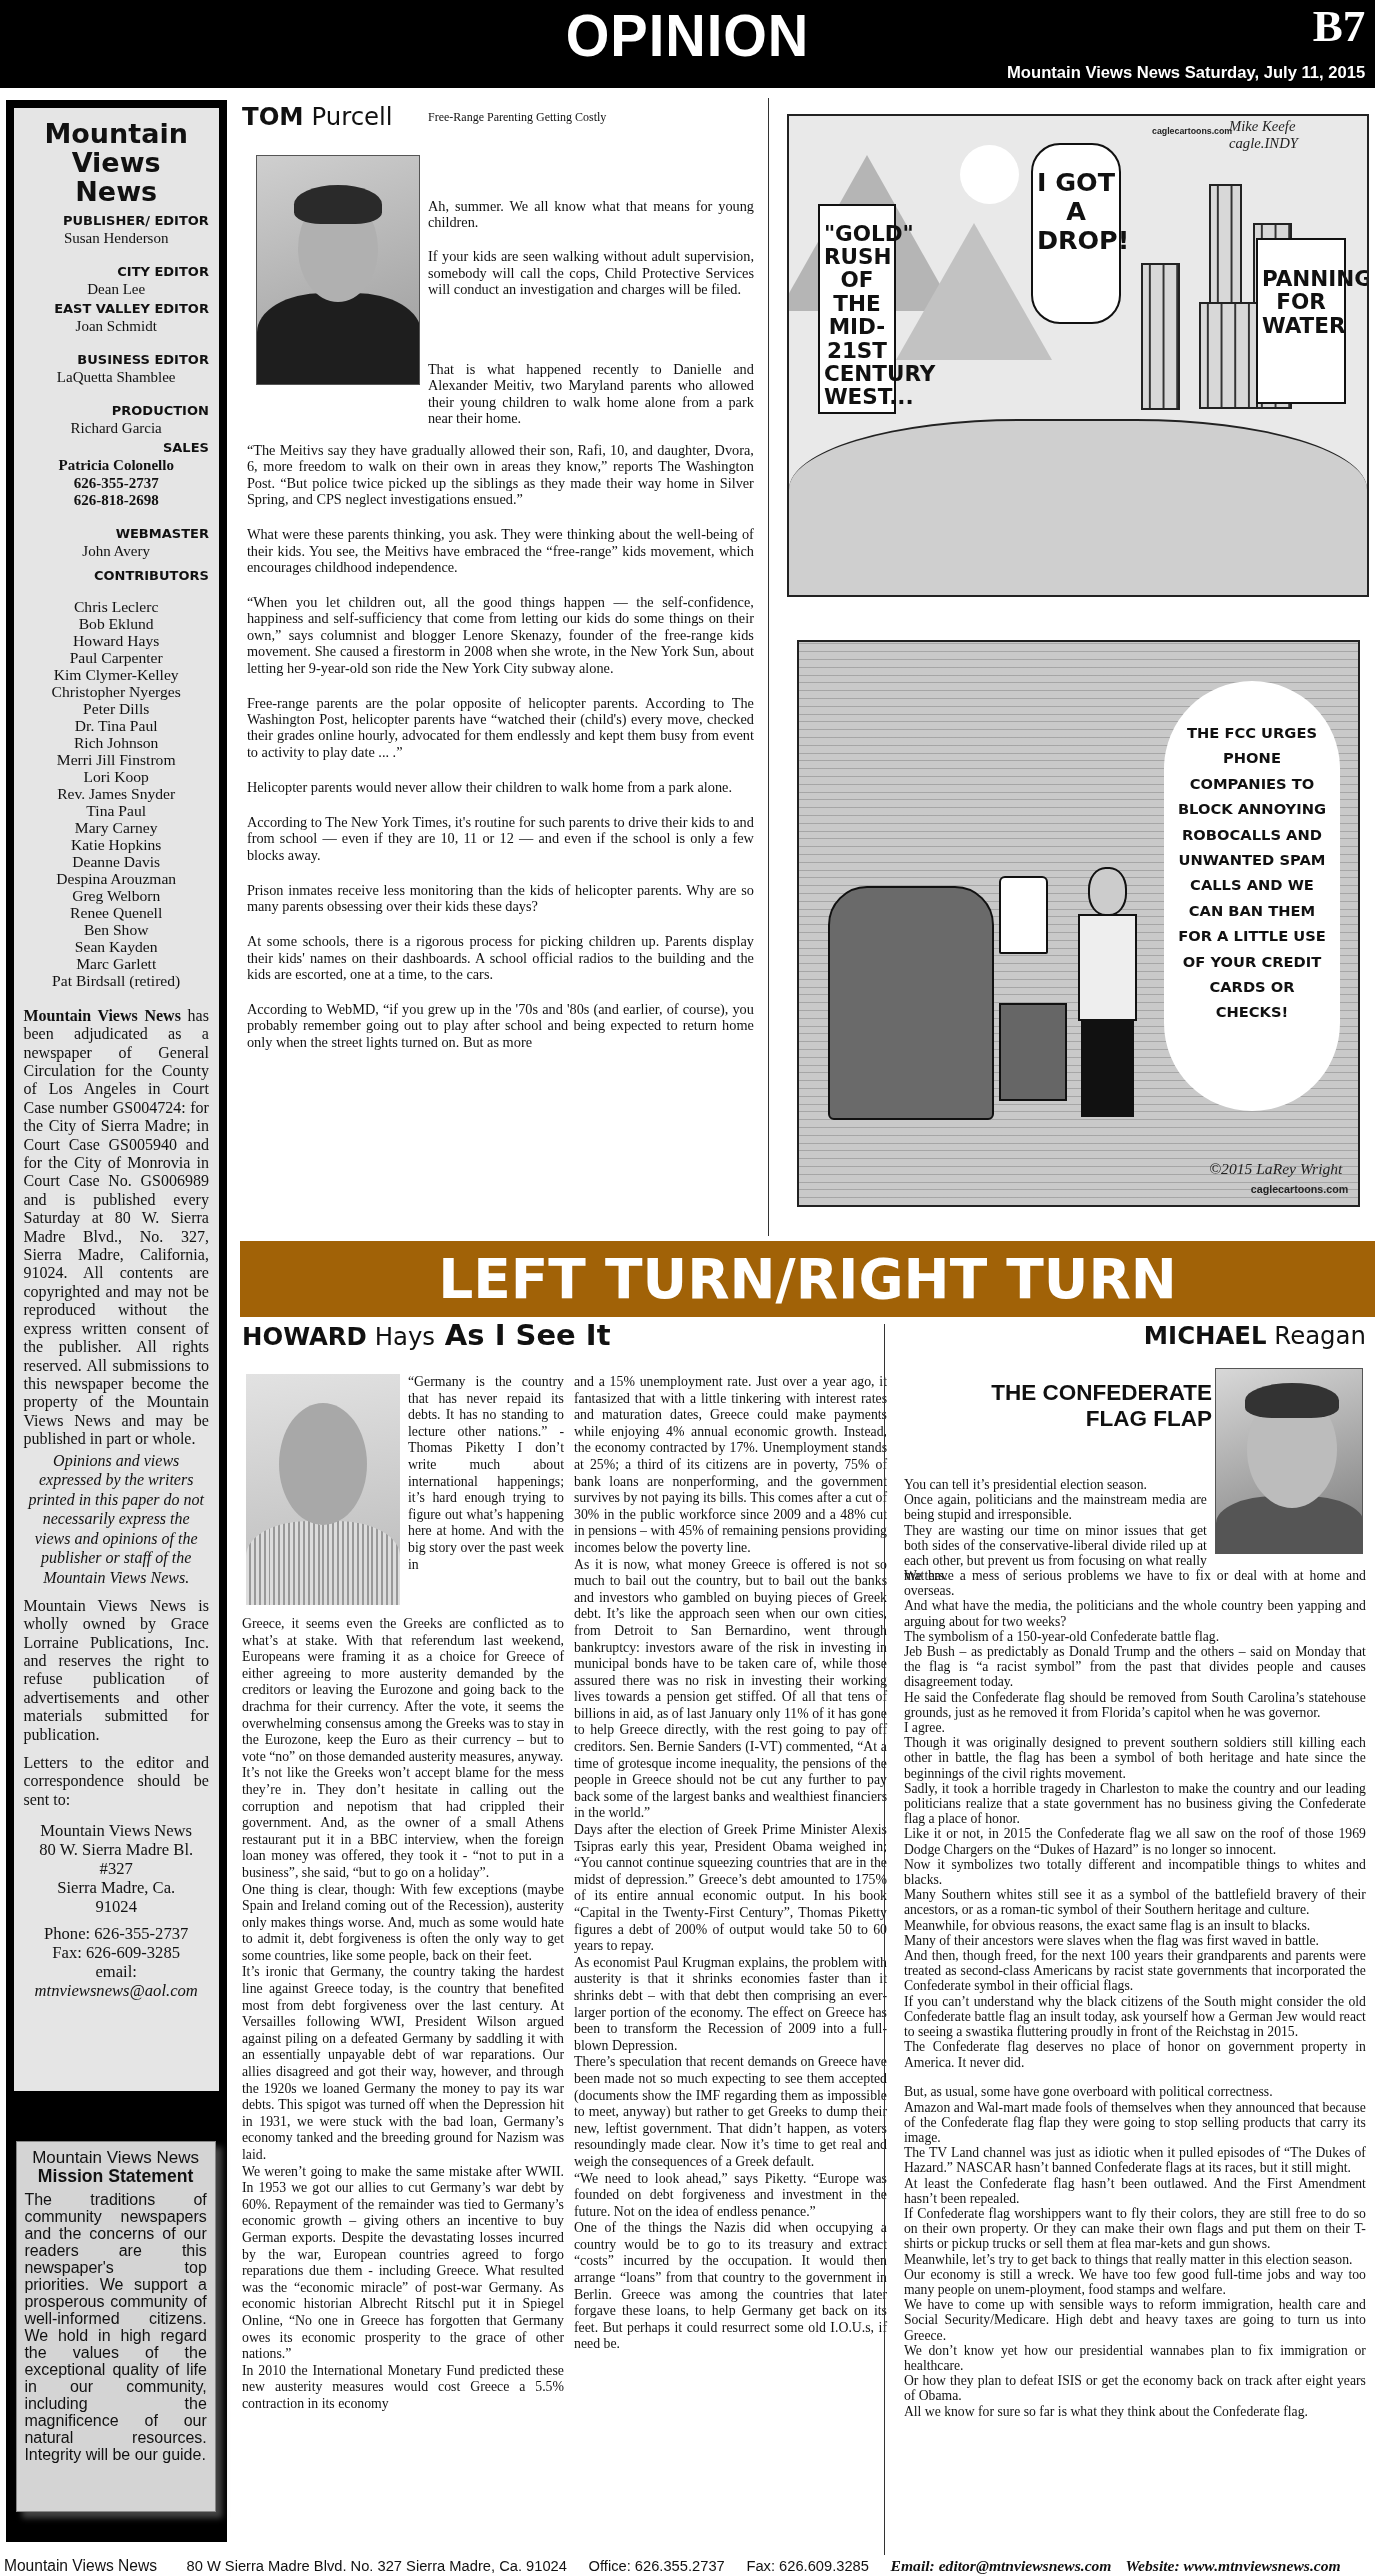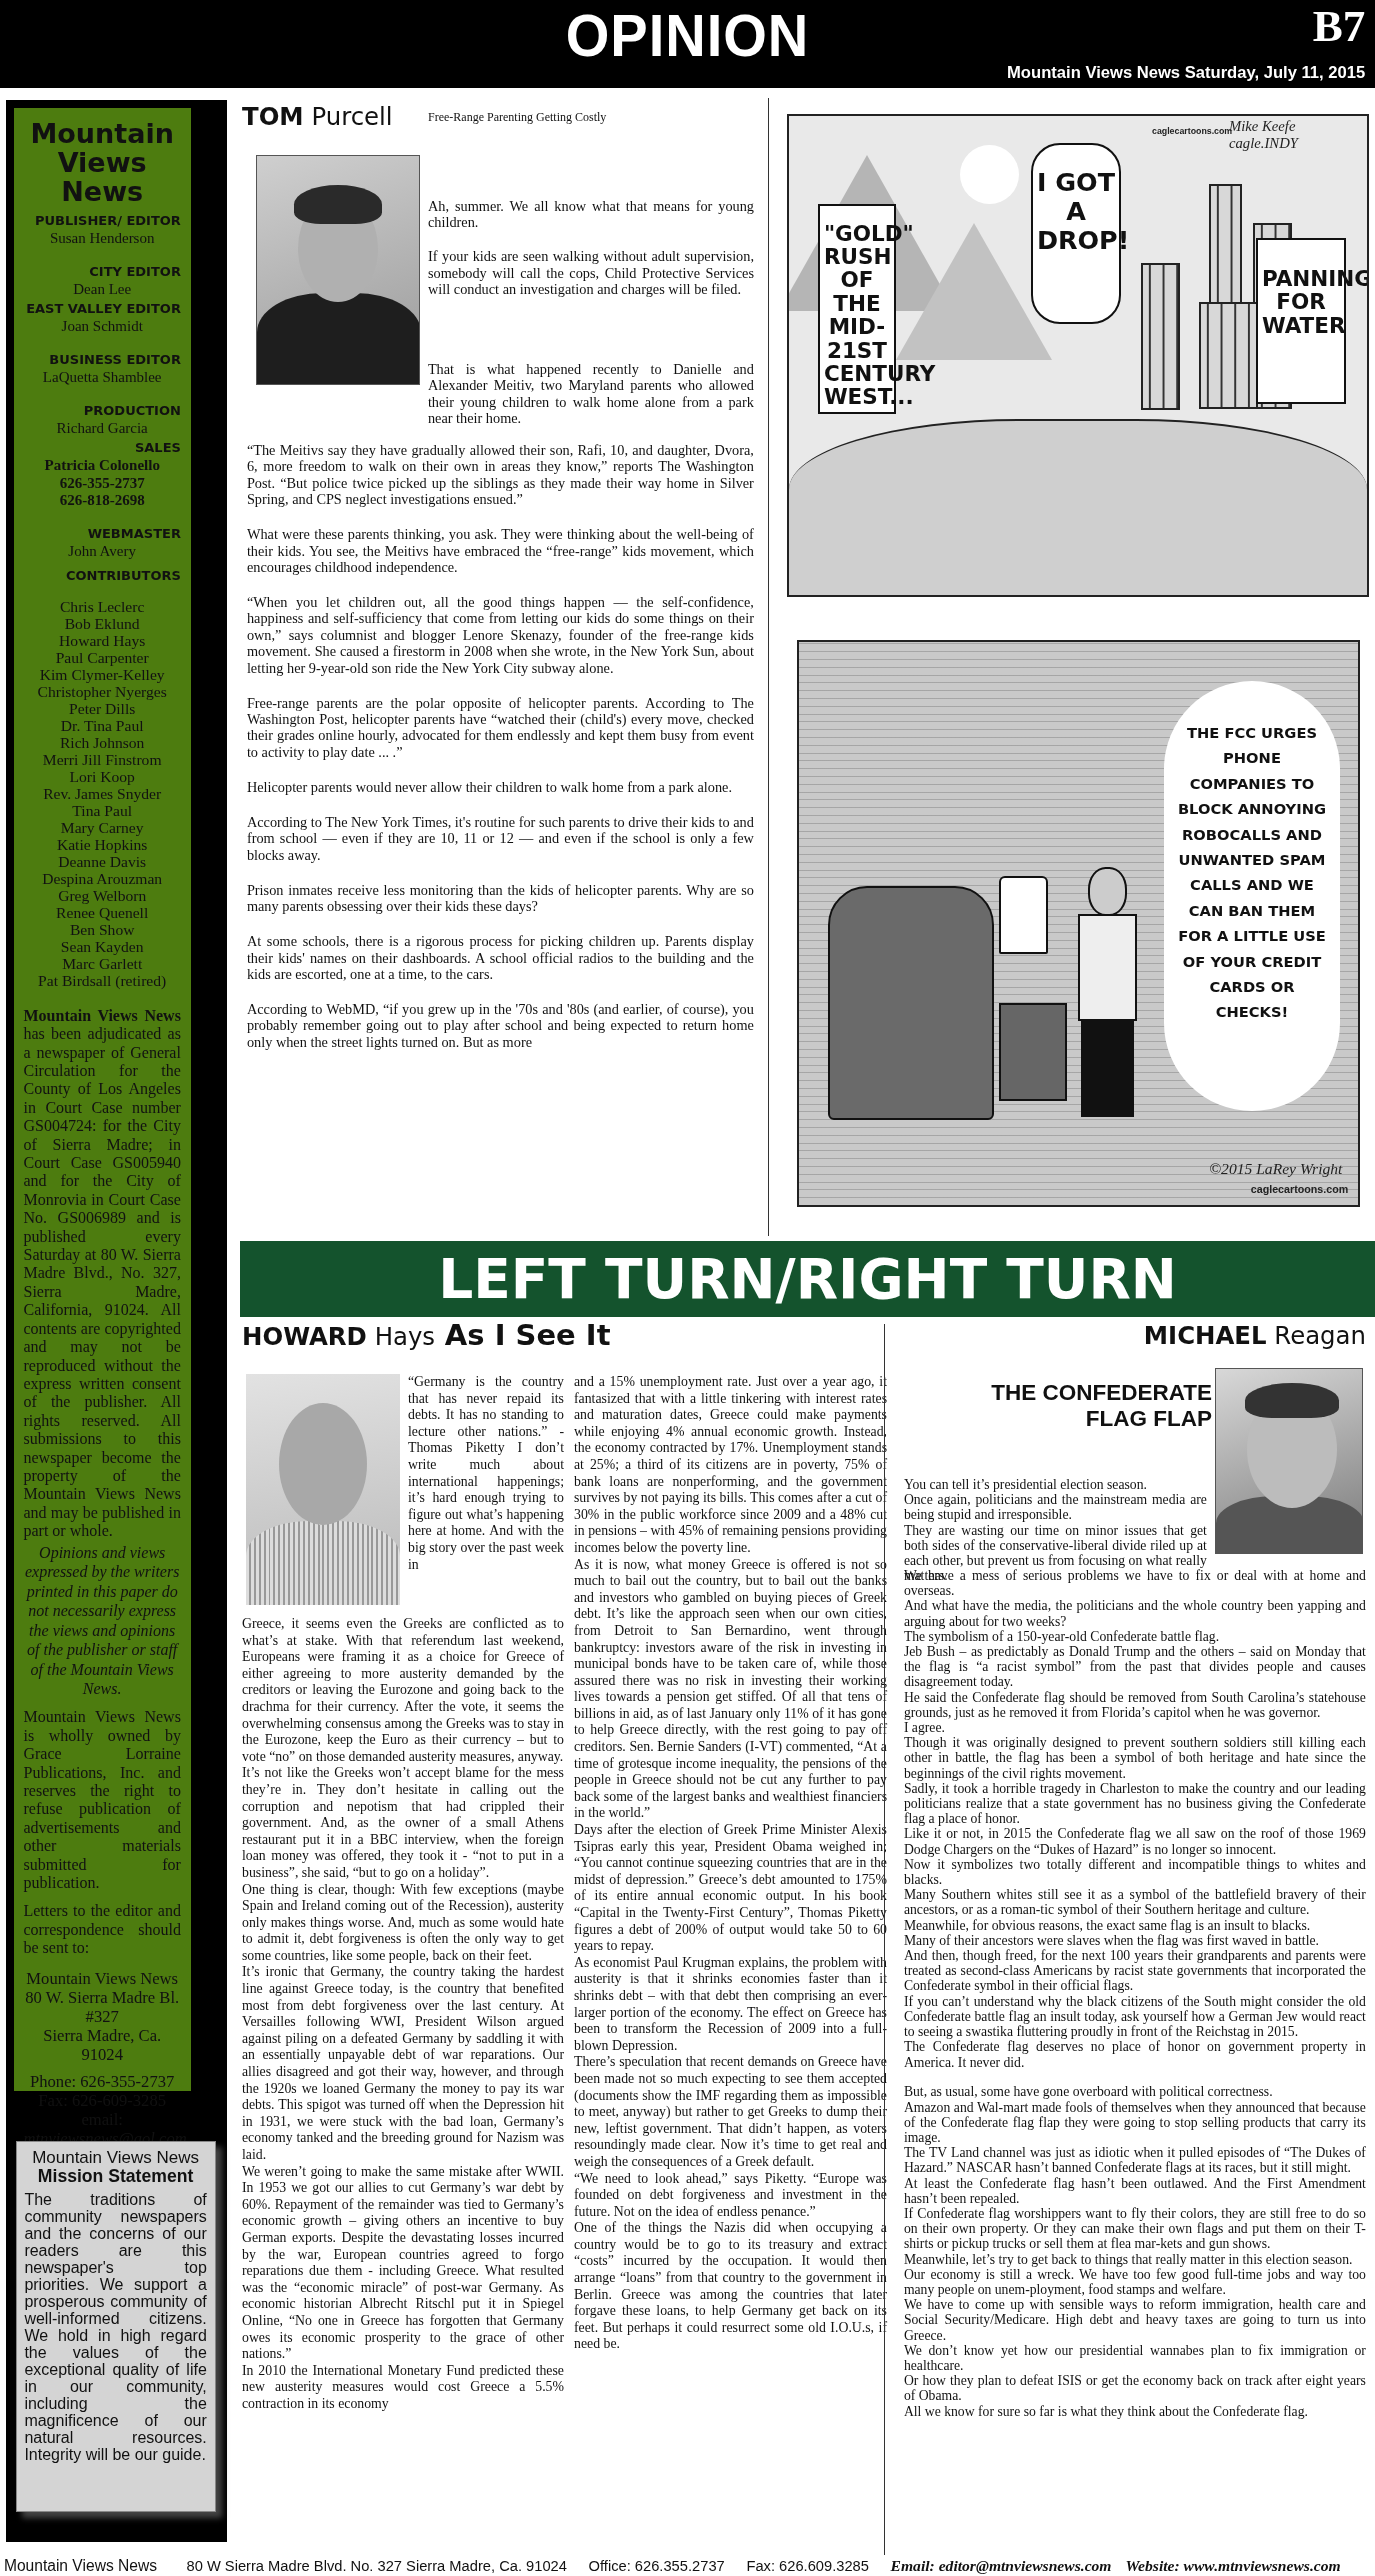--- a/index.html
+++ b/index.html
@@ -10,21 +10,21 @@
   .masthead { position: absolute; left: 0; top: 0; width: 1375px; height: 88px; background: #000; }
   .masthead .section-title { position: absolute; left: 0; width: 1375px; top: 2px; text-align: center;
     color: #fff; font-family: "Liberation Sans", sans-serif; font-weight: bold; font-size: 59px; letter-spacing: 1px; transform: scaleX(0.95); }
   .masthead .page-num { position: absolute; right: 9.8px; top: 0px; color: #fff;
     font-family: "Liberation Serif", serif; font-weight: bold; font-size: 45px; }
   .masthead .dateline { position: absolute; right: 9.8px; top: 63px; color: #fff;
     font-family: "Liberation Sans", sans-serif; font-weight: bold; font-size: 16.6px; }
 
   
   .sidebar { position: absolute; left: 5.9px; top: 100px; width: 221px; height: 2442px; background: #000; padding: 7.8px; }
-  .sidebar-inner { background: #4d7c0f; width: 177px; height: 1983px; padding: 3.9px 9.8px; text-align: center; }
+  .sidebar-inner { background: #e5e5e5; width: 205px; height: 1983px; padding: 3.9px 9.8px; text-align: center; }
   .sb-name { font-family: "DejaVu Sans", sans-serif; font-weight: bold; font-size: 27px; line-height: 29px; margin-top: 7.8px; }
   .sb-role { font-family: "DejaVu Sans", sans-serif; font-weight: bold; font-size: 13px; line-height: 17.6px; margin-top: 5.9px; text-align: right; }
   .sb-person { font-family: "Liberation Serif", serif; font-size: 15px; line-height: 17.6px; }
   .sb-person.bold { font-weight: bold; }
   .sb-gap { height: 9.8px; }
   .contributors { margin-top: 13.7px; font-size: 15.6px; line-height: 17px; font-family: "Liberation Serif", serif; }
   .sb-legal { margin-top: 18px; text-align: justify; font-size: 16px; line-height: 18.4px; }
   .sb-legal b { font-weight: bold; }
   .sb-italic { font-style: italic; text-align: center; font-size: 16px; line-height: 19.5px; margin-top: 2px; }
   .sb-para { text-align: justify; font-size: 16px; line-height: 18.4px; margin-top: 9.8px; }
@@ -79,21 +79,21 @@
   .lamp-shade { position: absolute; left: 200px; top: 234px; width: 49px; height: 78px; background: #fff; border: 2px solid #111; border-radius: 5.9px 5.9px 2px 2px; }
   .lamp-table { position: absolute; left: 200px; top: 361px; width: 68px; height: 98px; background: #666; border: 2px solid #111; }
   .man { position: absolute; left: 274px; top: 225px; width: 68px; height: 254px; }
   .man .m-head { position: absolute; left: 14.7px; top: 0; width: 39px; height: 49px; background: #ccc; border: 2px solid #111; border-radius: 45%; }
   .man .m-shirt { position: absolute; left: 4.9px; top: 47px; width: 59px; height: 107px; background: #eee; border: 2px solid #111; }
   .man .m-pants { position: absolute; left: 7.8px; top: 152px; width: 53px; height: 98px; background: #111; }
   .cartoon2 .credit { right: 9.8px; bottom: 9.8px; }
   .cartoon2 .signature { right: 15.6px; bottom: 27px; font-size: 15.6px; }
 
   
-  .ltrt-banner { position: absolute; left: 240px; top: 1241px; width: 1135px; height: 76px; background: #14532d; color: #fff; text-align: center;
+  .ltrt-banner { position: absolute; left: 240px; top: 1241px; width: 1135px; height: 76px; background: #a16207; color: #fff; text-align: center;
     font-family: "DejaVu Sans", sans-serif; font-weight: bold; font-size: 55px; line-height: 76px; letter-spacing: 0px; }
 
   
   .hays { position: absolute; left: 242px; top: 1321px; width: 625px; }
   .hays .byline { font-size: 24.4px; }
   .hays .column-name { font-weight: bold; font-size: 29px; margin-left: 9.8px; }
   .hays .photo { position: absolute; left: 3.9px; top: 53px; width: 154px; height: 231px; background: linear-gradient(170deg, #e2e2e2, #b9b9b9); border: none; }
   .hays-text { font-family: "Liberation Serif", serif; font-size: 13.8px; line-height: 16.6px; text-align: justify; }
   .hays-col1-top { position: absolute; left: 166px; top: 53px; width: 156px; }
   .hays-col1 { position: absolute; left: 0; top: 295px; width: 322px; }

